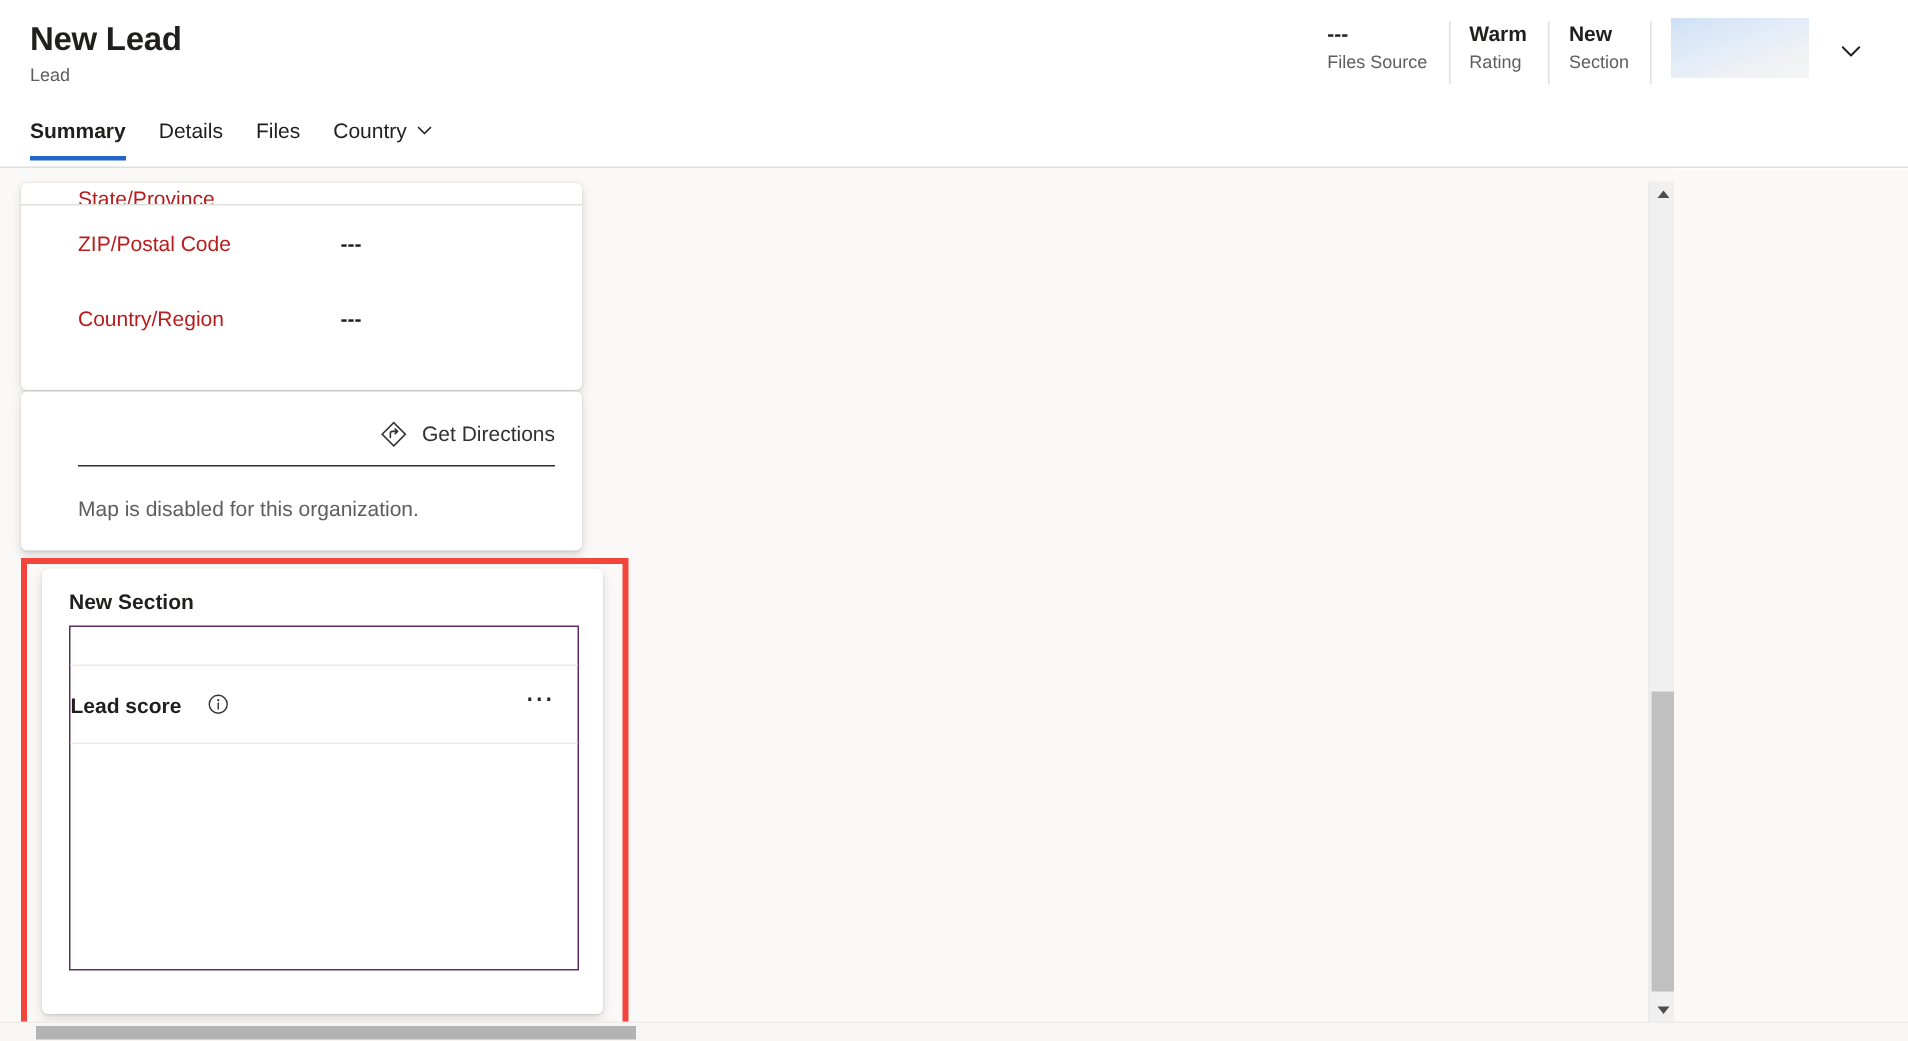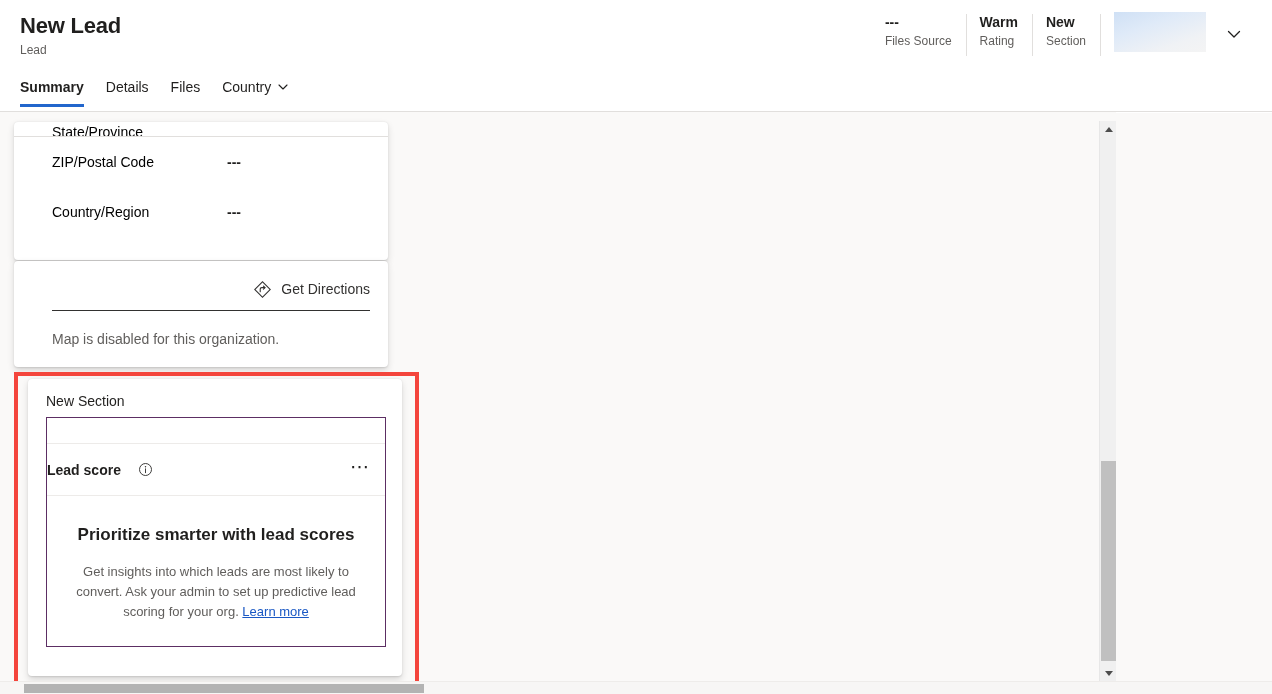--- a/index.html
+++ b/index.html
@@ -189,21 +189,21 @@
     height: 50px;
     padding: 0 18px 0 38px;
   }
   .field-row.clipped {
     height: 14px;
     align-items: flex-start;
     overflow: hidden;
   }
   .field-label {
     font-size: 14px;
-    color: #000000;
+    color: #b91c1c;
     width: 175px;
     line-height: 20px;
   }
   .field-value {
     font-size: 14px;
     color: #201f1e;
     font-weight: 700;
     line-height: 20px;
   }
   .field-divider {
@@ -266,21 +266,21 @@
     top: 266px;
     width: 374px;
     height: 297px;
     background: #ffffff;
     border-radius: 4px;
     box-shadow: 0 0.6px 1.8px rgba(0,0,0,0.11), 0 3.2px 7.2px rgba(0,0,0,0.13);
     overflow: hidden;
   }
   .section-title {
     font-size: 14px;
-    font-weight: 400;
+    font-weight: 700;
     color: #201f1e;
     padding: 12px 18px 6px 18px;
     line-height: 20px;
   }
 
   .leadscore-control {
     margin: 0 2px 0 18px;
     border: 1px solid #5c2e63;
     background: #ffffff;
     height: 230px;
@@ -502,24 +502,20 @@
               <svg width="15" height="15" viewBox="0 0 16 16">
                 <circle cx="8" cy="8" r="6.4" fill="none" stroke="#323130" stroke-width="1"></circle>
                 <circle cx="8" cy="5.1" r="0.78" fill="#323130"></circle>
                 <path d="M8 7.3 L8 11.4" stroke="#323130" stroke-width="1" stroke-linecap="round"></path>
               </svg>
             </div>
             <div class="ls-spacer"></div>
             <div class="ls-more">⋯</div>
           </div>
 
-          <div class="ls-body">
-            <div class="ls-heading">Prioritize smarter with lead scores</div>
-            <div class="ls-desc"><span>Get insights into which leads are most likely to convert. Ask your admin to set up predictive lead scoring for your org. </span><a class="ls-link">Learn more</a></div>
-          </div>
         </div>
       </div>
 
       <div class="highlight-box"></div>
     </div>
   </div>
 
   <div class="vscroll">
     <div class="vs-arrow up">
       <div class="tri up"></div>

